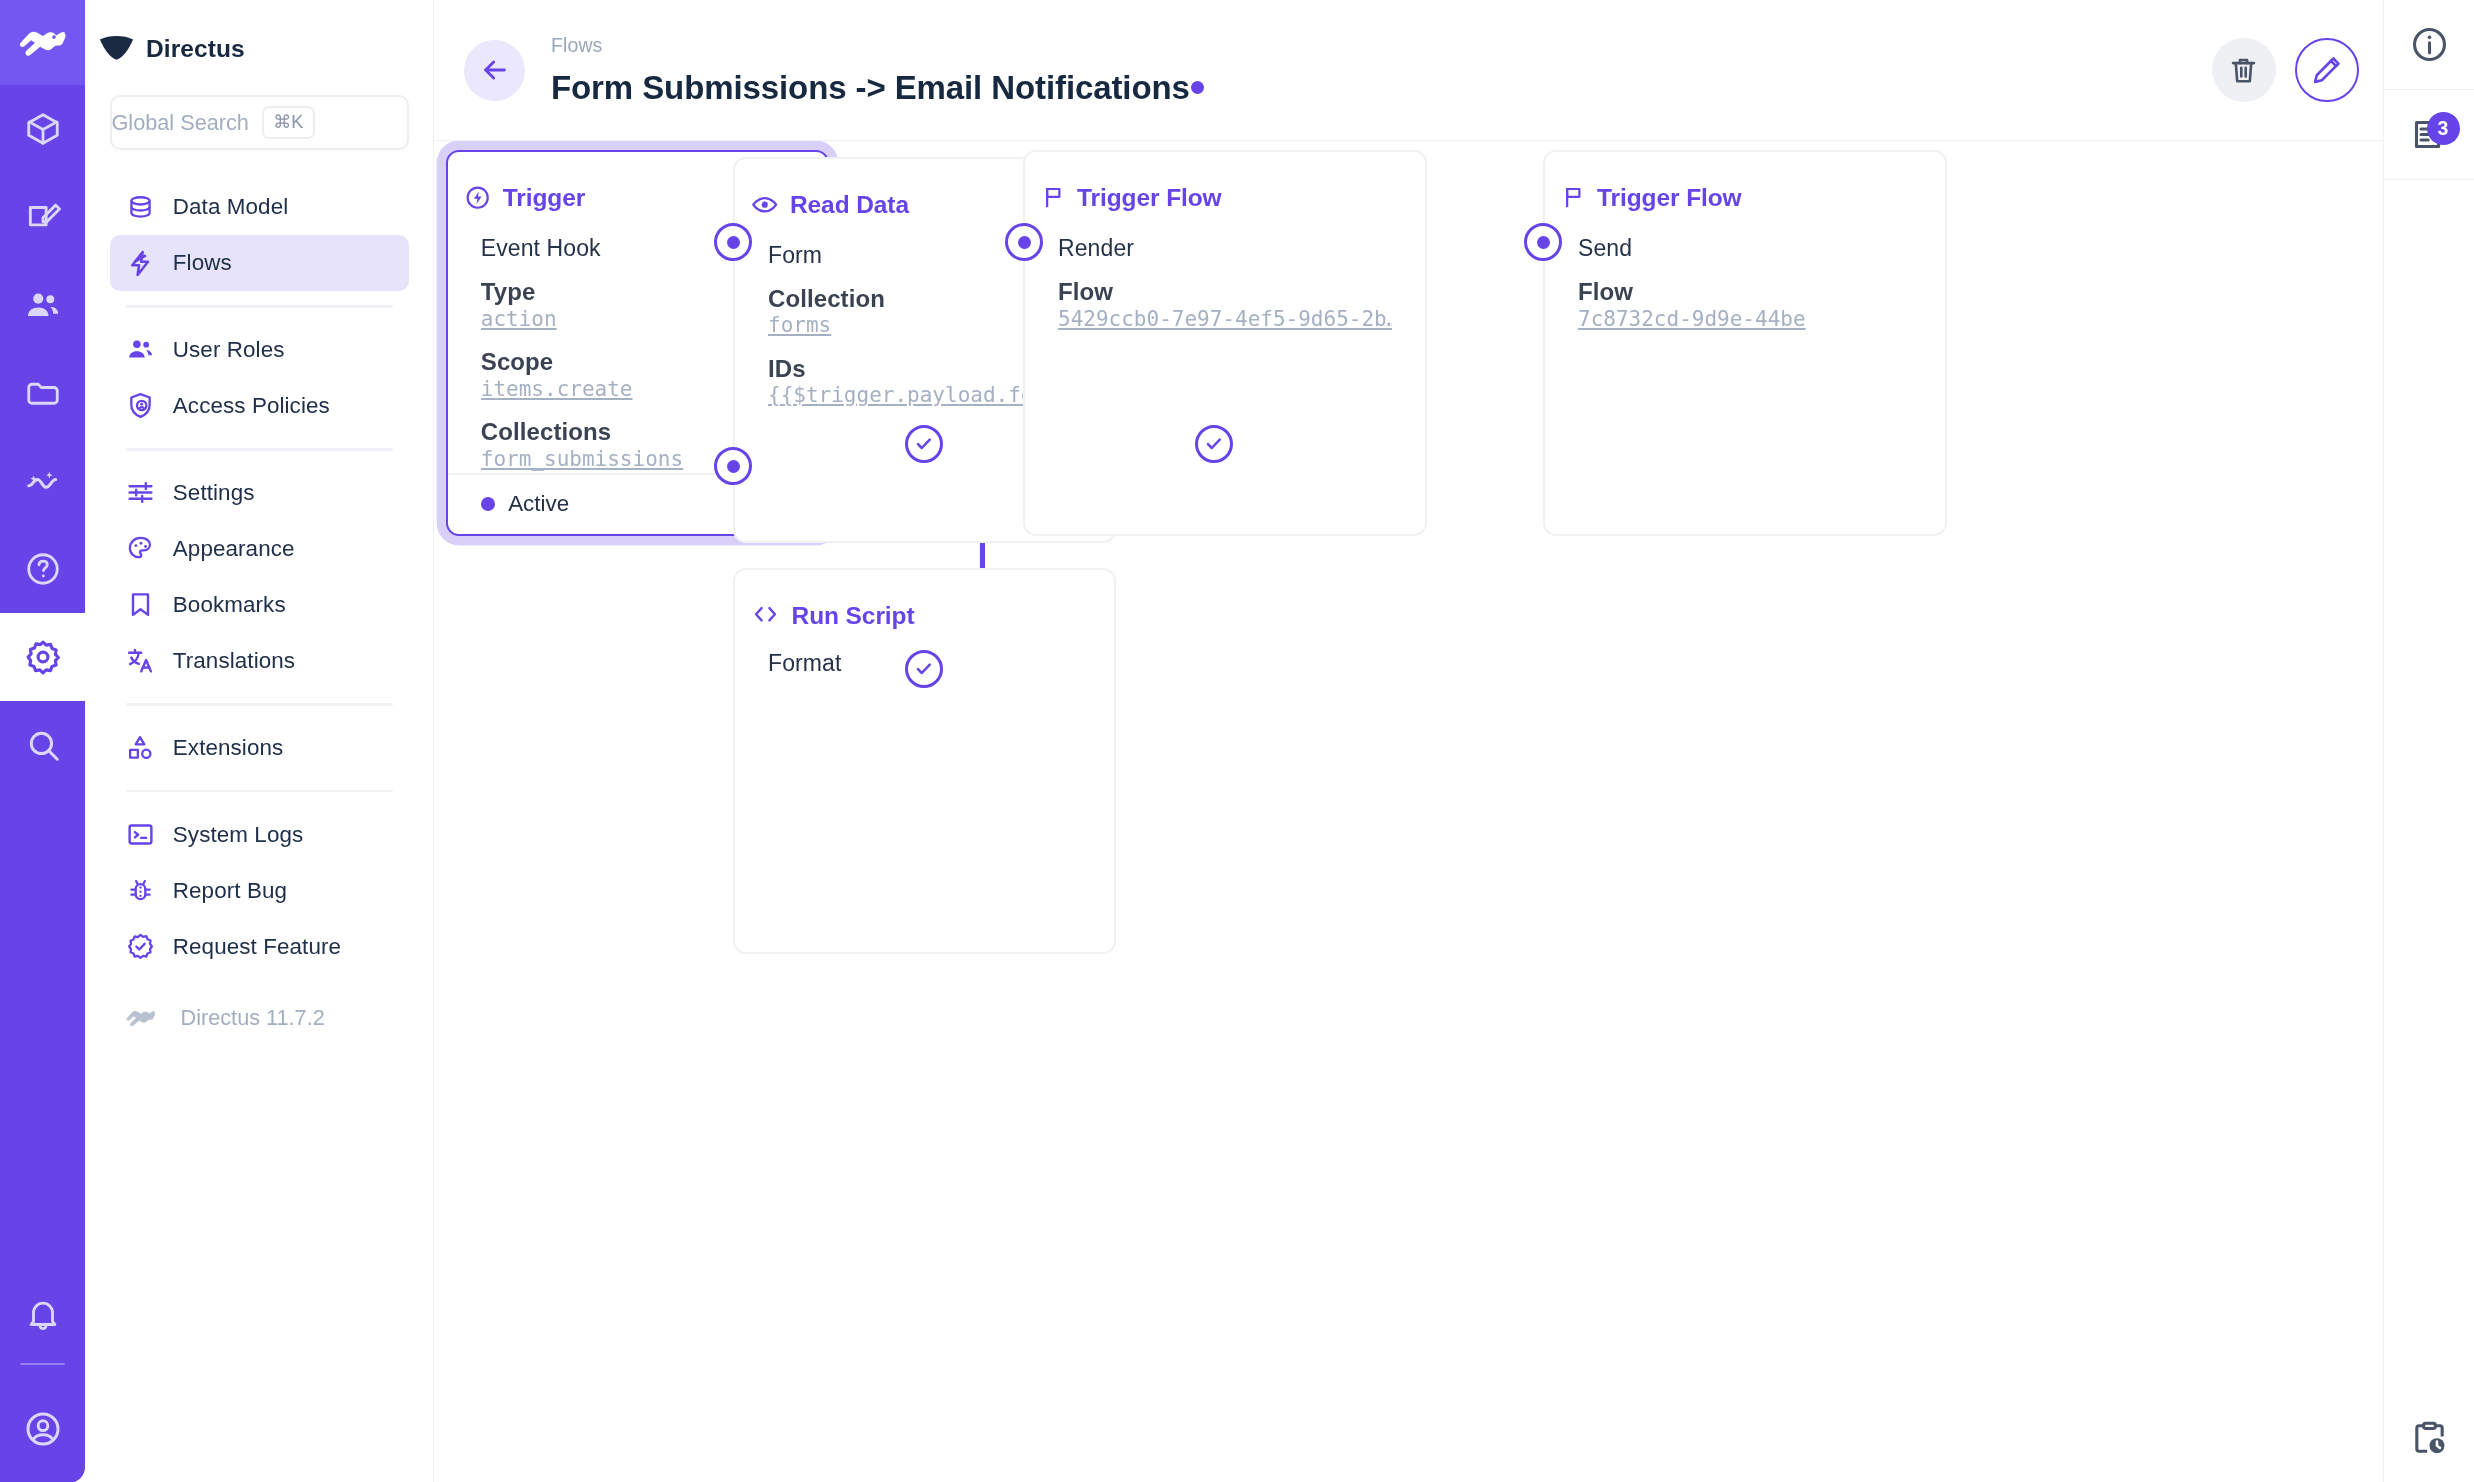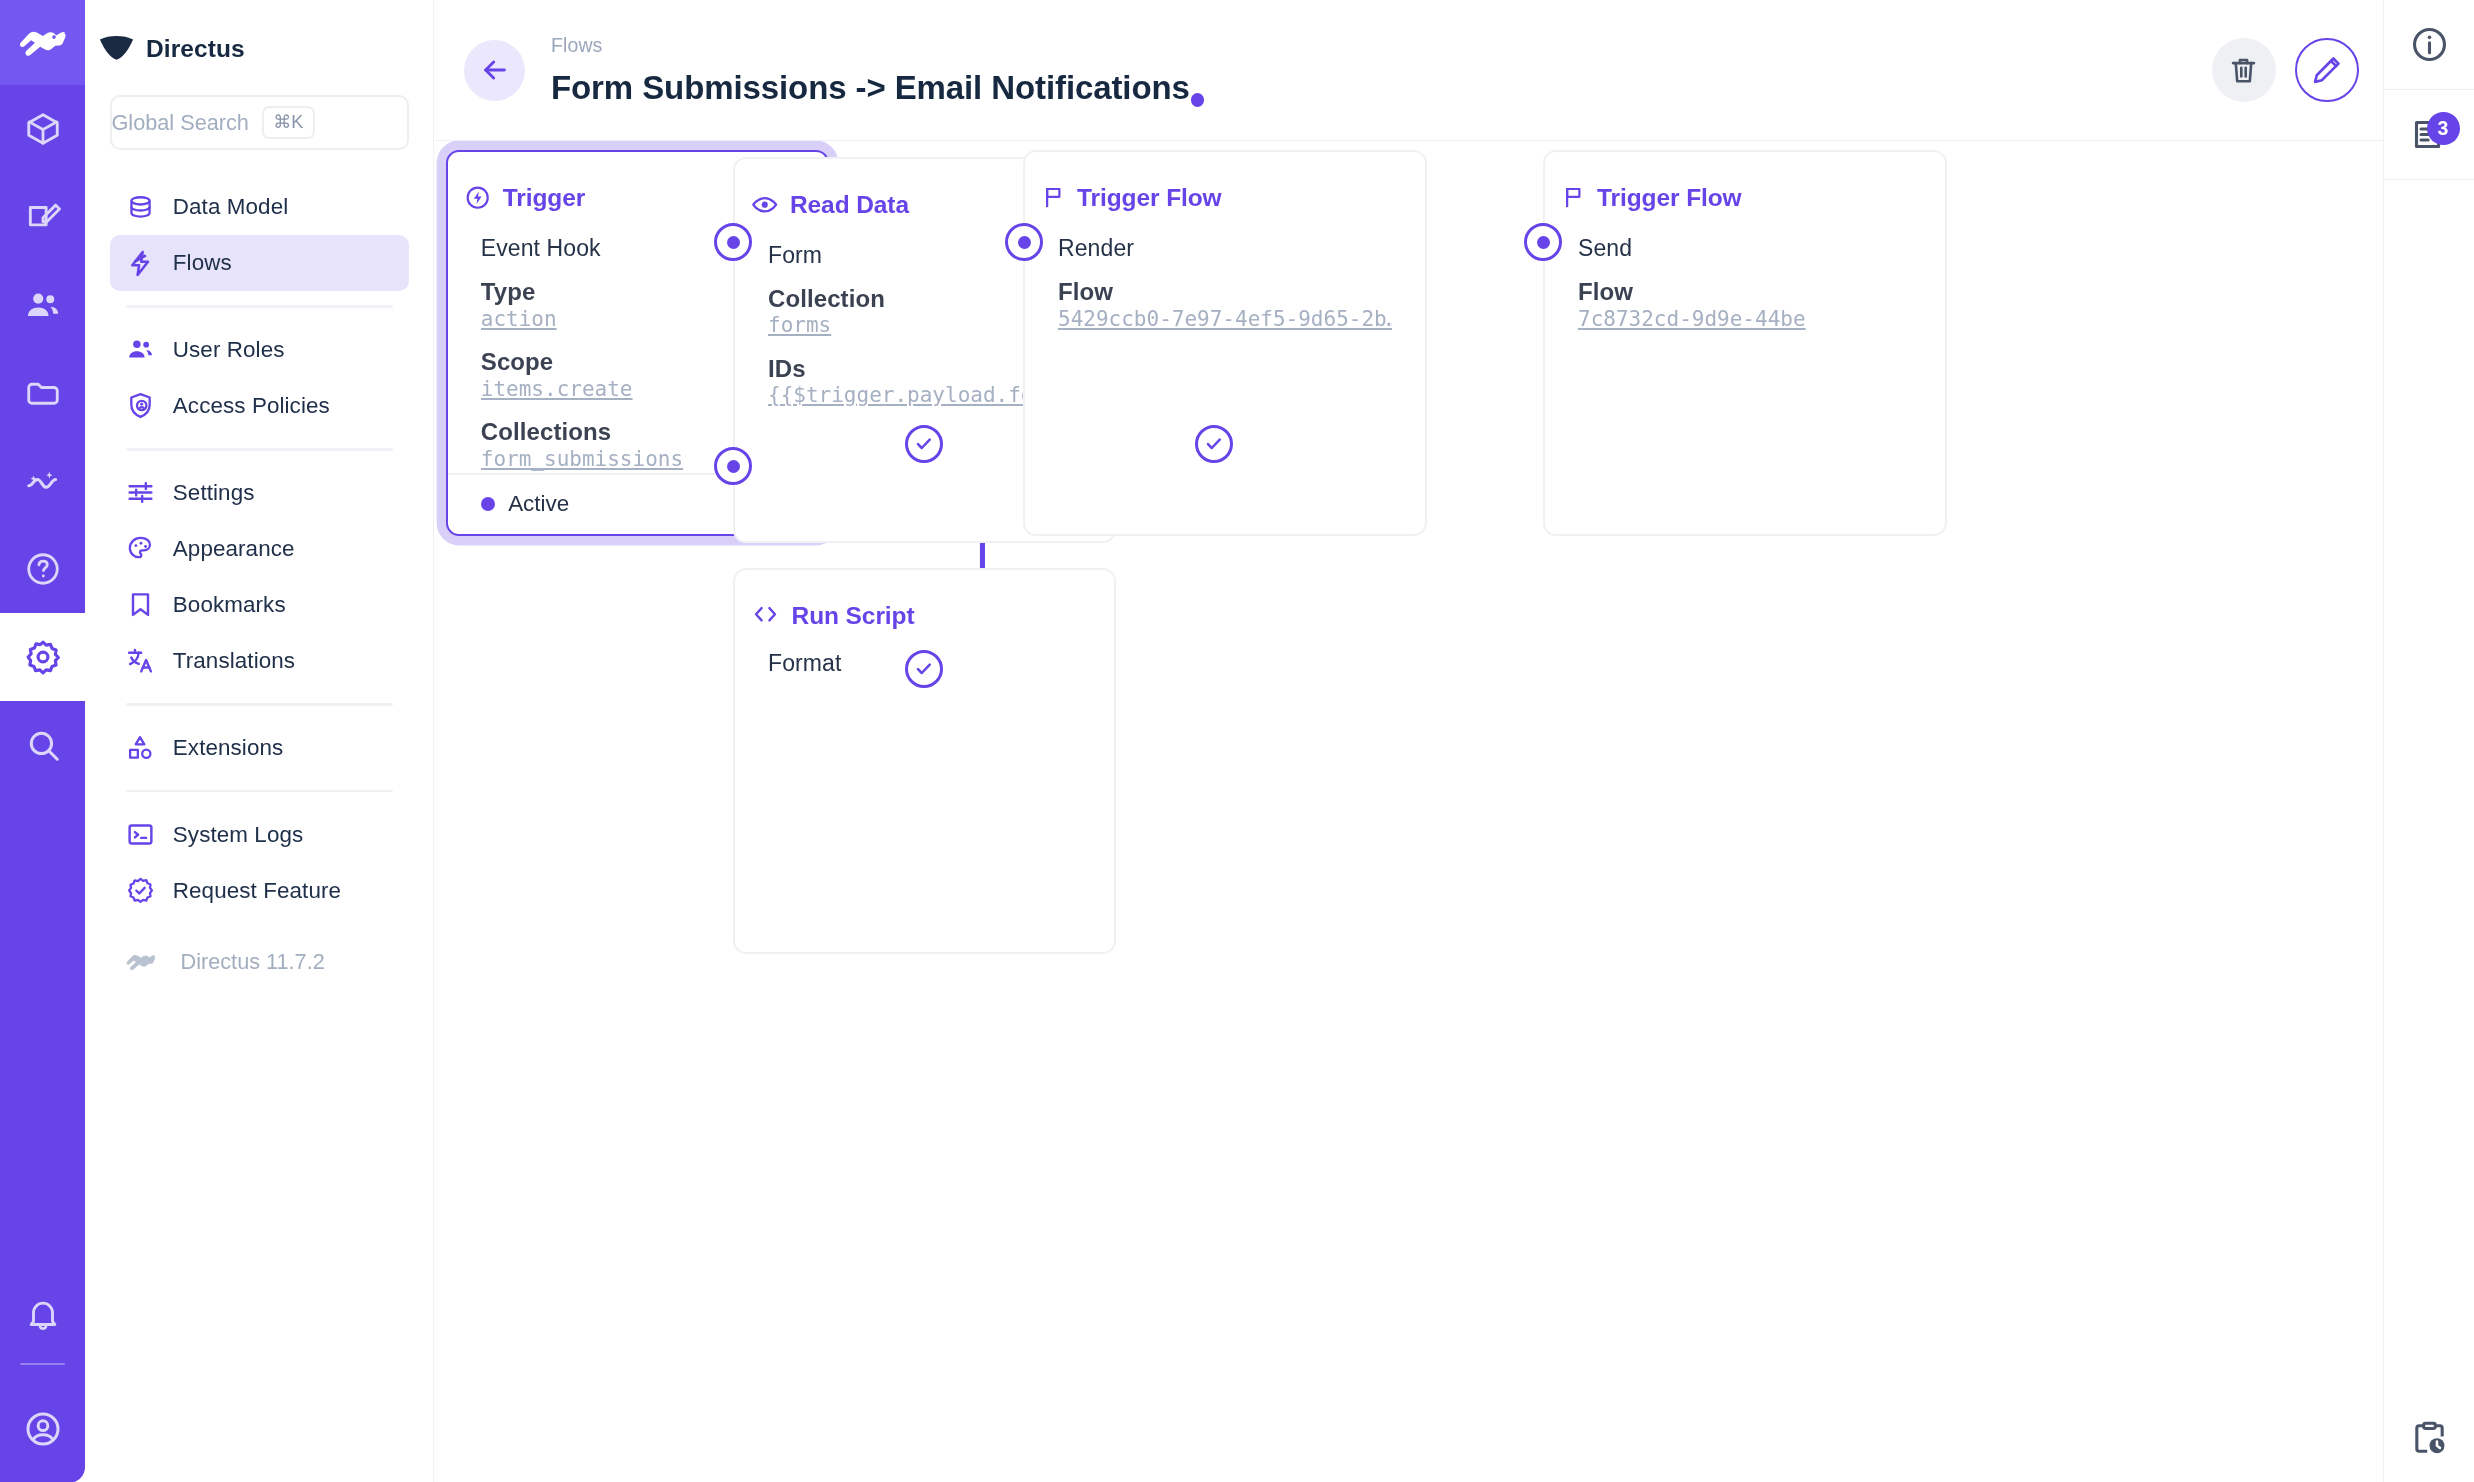--- a/index.html
+++ b/index.html
@@ -80,21 +80,21 @@
     position: absolute; left: 435px; top: 0; right: 92px; height: 141px;
     background: #fff; border-bottom: 1.4px solid #f0f1f5;
     display: flex; align-items: center; padding: 0 24.5px 0 29px;
   }
   .back-btn {
     width: 61px; height: 61px; border-radius: 721px; background: #ebe7fc;
     display:flex; align-items:center; justify-content:center; cursor:pointer; flex:0 0 61px;
   }
   .h-titles { margin-left: 26px; }
   .h-crumb { font-size: 19.5px; color: #9aa6ba; margin-bottom: 1.4px; letter-spacing:0.1px; }
-  .h-title-row { display:flex; align-items:flex-end; gap: 1px; margin-top: 12px; }
+  .h-title-row { display:flex; align-items:center; gap: 1px; margin-top: 12px; }
   .h-title { font-size: 33px; font-weight: 700; color: #172940; letter-spacing:-0.1px; white-space:nowrap; }
   .h-dot { width: 13.7px; height: 13.7px; border-radius: 721px; background: #6644e8; }
   .h-actions { margin-left: auto; display: flex; align-items: center; gap: 19px; }
   .h-round {
     width: 64px; height: 64px; border-radius: 721px;
     display: flex; align-items: center; justify-content: center; cursor: pointer;
   }
   .h-round.grey { background: #eef0f4; }
   .h-round.outline { border: 2.2px solid #6644e8; background:#fff; }
 
@@ -368,20 +368,31 @@
           <svg width="29" height="29" viewBox="0 0 24 24" fill="none" stroke="#6644e8" stroke-width="2" stroke-linecap="round" stroke-linejoin="round">
             <rect x="3" y="4.6" width="18" height="14.8" rx="1.6"></rect>
             <path d="M7.4 10l2.6 2.2-2.6 2.2"></path>
               <path d="M12.6 14.8h4"></path>
           </svg>
         </span>
         <span class="lbl">System Logs</span>
       </div>
       <div class="sb-item">
         <span class="sb-ico">
+          <svg width="29" height="29" viewBox="0 0 24 24" fill="none" stroke="#6644e8" stroke-width="1.9" stroke-linecap="round">
+            <rect x="8" y="6.8" width="8" height="12.4" rx="4"></rect>
+            <path d="M8 11.2H4.4M8 15.4H4.4M16 11.2h3.6M16 15.4h3.6"></path>
+            <path d="M9.4 6.2l-1-2M14.6 6.2l1-2"></path>
+              <path d="M12 9.4v.1M12 13v.1M12 16.4v.1"></path>
+          </svg>
+        </span>
+        <span class="lbl">Report Bug</span>
+      </div>
+      <div class="sb-item">
+        <span class="sb-ico">
           <svg width="29" height="29" viewBox="0 0 24 24" fill="none" stroke="#6644e8" stroke-width="1.9" stroke-linejoin="round">
             <path d="M12 2.4l2.2 1.6 2.6-.5 1 2.5 2.5 1-.5 2.6L21.4 12l-1.6 2.2.5 2.6-2.5 1-1 2.5-2.6-.5L12 21.4l-2.2-1.6-2.6.5-1-2.5-2.5-1 .5-2.6L2.6 12l1.6-2.2-.5-2.6 2.5-1 1-2.5 2.6.5z"></path>
             <path d="M8.6 12.1l2.4 2.4 4.4-4.7" stroke-linecap="round"></path>
           </svg>
         </span>
         <span class="lbl">Request Feature</span>
       </div>
 
       <div class="sb-version">
         <span class="sb-ico">

